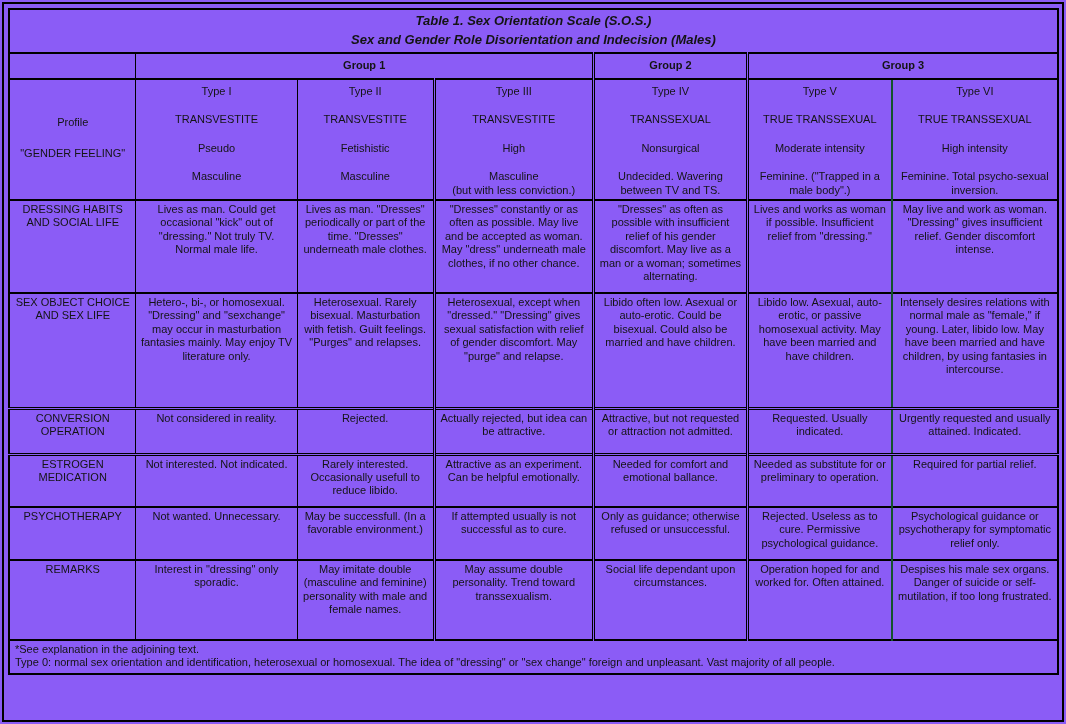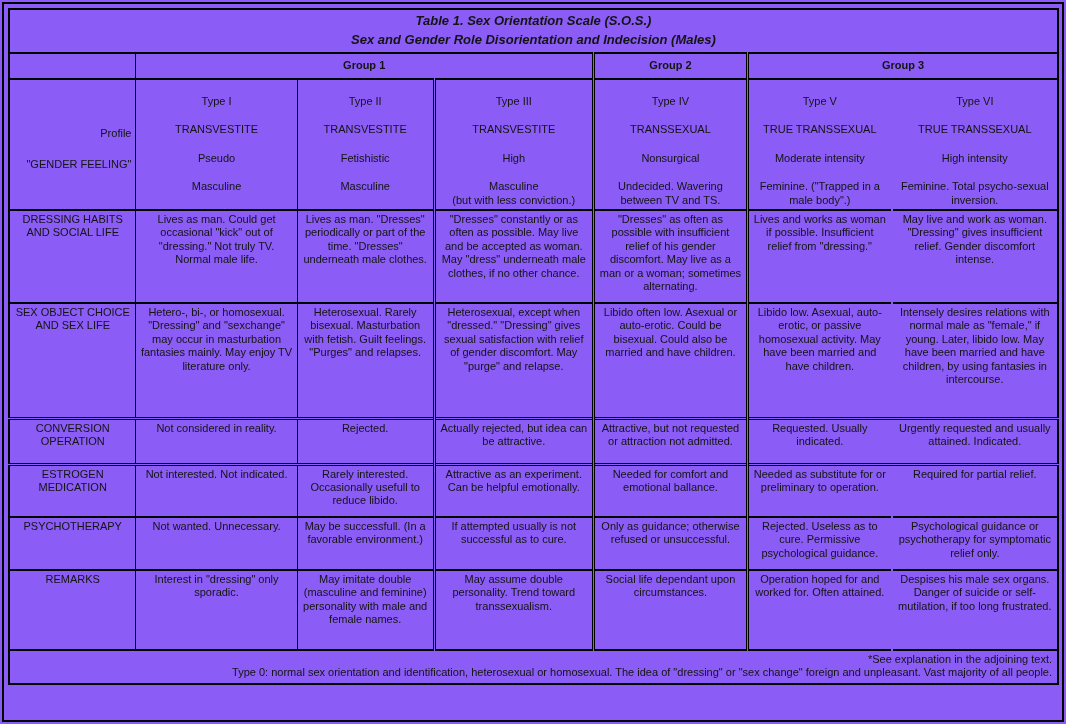--- a/index.html
+++ b/index.html
@@ -17,33 +17,33 @@
   tr.prof{height:116px;}
   tr.dress{height:93px;}
   tr.sexo{height:115px;padding-left:32px;}
   tr.kins{height:24px;}
   tr.kins td{vertical-align:middle;}
   tr.conv{height:46px;}
   tr.estr{height:53px;}
   tr.psy{height:53px;}
   tr.rem{height:80px;}
   tr.foot{height:34px;}
-  tr.foot td{text-align:right;vertical-align:top;border-top:2px solid #000;padding:2px 5px;}
+  tr.foot td{text-align:left;vertical-align:top;border-top:2px solid #000;padding:2px 5px;}
   
   tr.t2 td{border-top:2px solid #000;}
   tr.tdbl td{border-top:3px double #000;margin-left:20px;}
   
   .dbl{border-left:3px double #000;}
-  .thk{border-left:2px solid #8b5cf6;}
+  .thk{border-left:2px solid #14532d;}
   
-  .ptc{padding-top:15px;}
+  .ptc{padding-top:5px;}
   .ptc > div{margin-top:15px;}
   .ptc > div:first-child{margin-top:0;}
   .ptc > div.cont{margin-top:0;}
-  .profhead{padding-top:47px;text-align:right;}
+  .profhead{padding-top:36px;}
   .profhead .gap{height:18px;}
 </style>
 </head>
 <body>
 
 <div class="page">
   <div class="outer">
     <table class="sos">
       <colgroup>
         <col style="width:126px">

